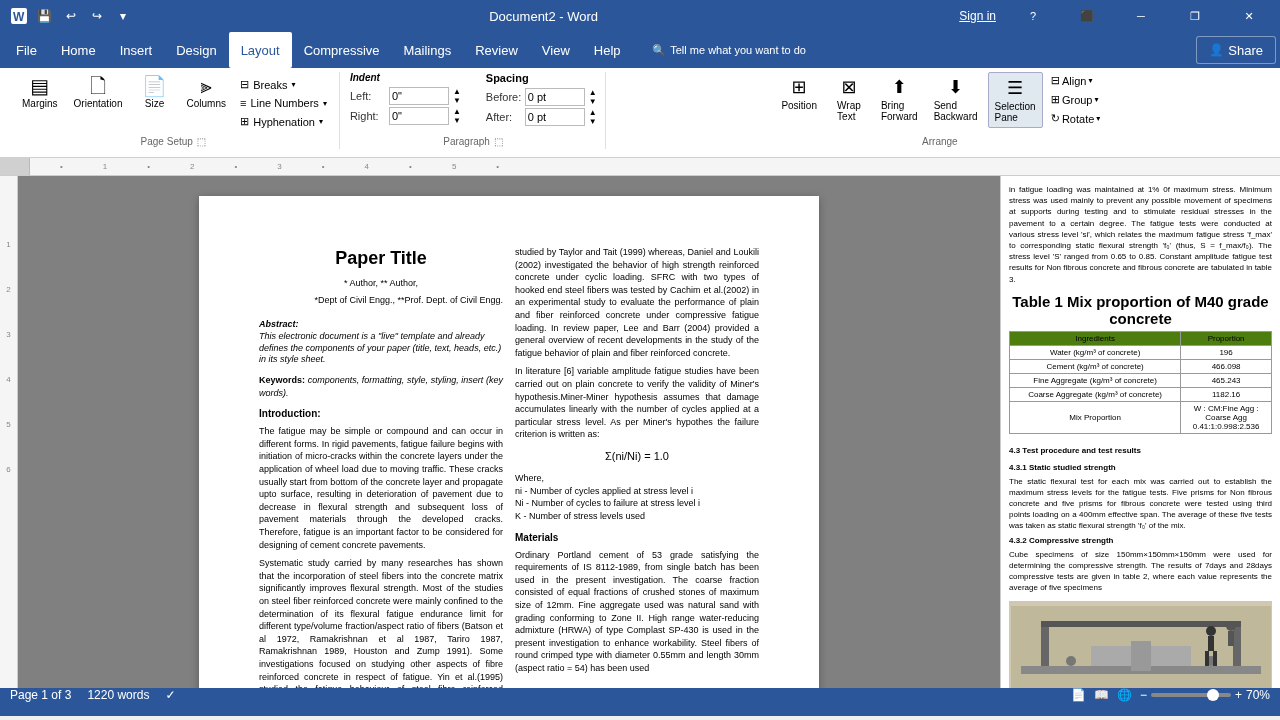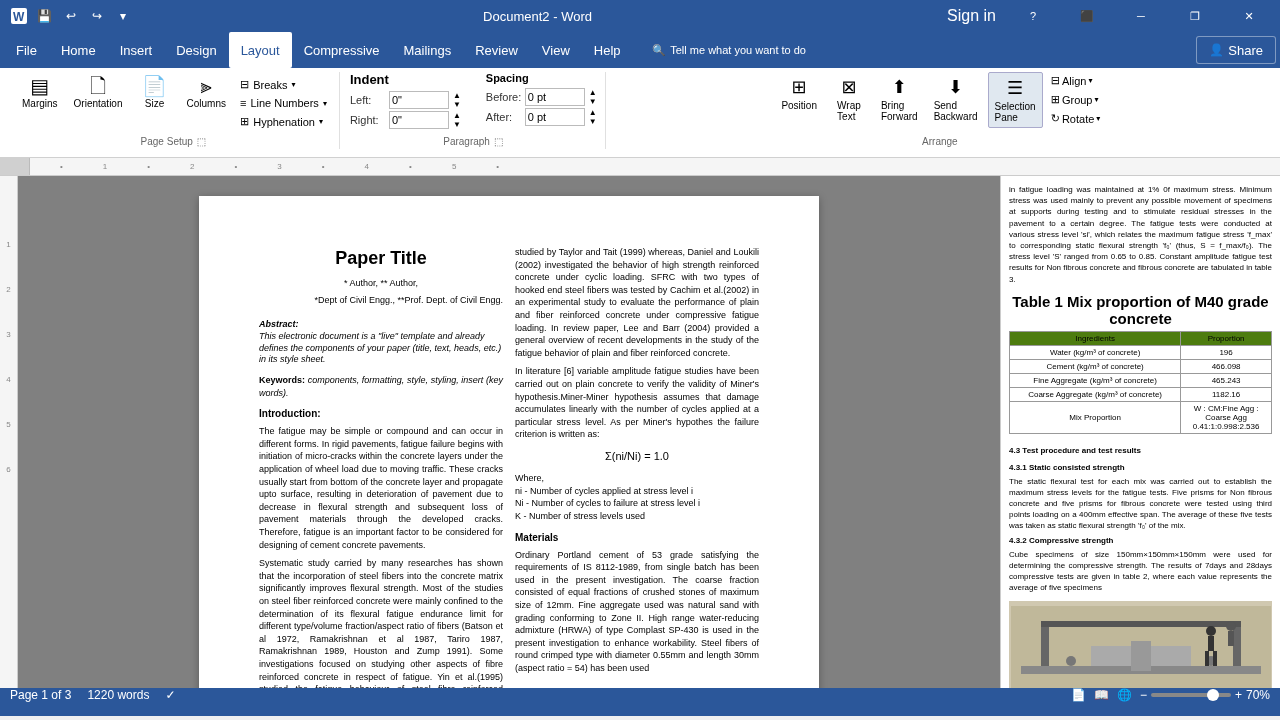--- a/index.html
+++ b/index.html
@@ -12,21 +12,21 @@
       height: 32px;
       display: flex;
       align-items: center;
       justify-content: space-between;
       padding: 0 8px;
       user-select: none;
     }
     .title-bar-left { display: flex; align-items: center; gap: 6px; }
     .title-bar-center { flex: 1; text-align: center; font-size: 13px; }
     .title-bar-right { display: flex; align-items: center; gap: 8px; }
-    .tb-btn { background: none; border: none; color: white; cursor: pointer; padding: 2px 6px; font-size: 16px; }
+    .tb-btn { background: none; border: none; color: white; cursor: pointer; padding: 2px 6px; font-size: 12px; text-decoration: underline; }
     .win-btn { width: 46px; height: 32px; display: inline-flex; align-items: center; justify-content: center; cursor: pointer; font-size: 11px; color: white; }
 
     
     .quick-access { display: flex; align-items: center; gap: 4px; }
     .qa-btn { width: 22px; height: 22px; display: inline-flex; align-items: center; justify-content: center; cursor: pointer; border-radius: 2px; }
 
     
     .menu-bar {
       background: #2b579a;
       height: 36px;
@@ -368,21 +368,21 @@
       </div>
       <div class="ribbon-group-label">
         <span>Page Setup</span>
         <span style="cursor:pointer;">⬚</span>
       </div>
     </div>
 
     <div class="ribbon-group">
       <div class="ribbon-group-content">
         <div class="indent-spacing">
-          <div style="font-size:13px; font-weight:bold; padding-bottom:2px;">Indent</div>
+          <div style="font-size:10px; font-weight:bold; padding-bottom:2px;font-style:italic;">Indent</div>
           <div class="indent-row">
             <span class="indent-label">Left:</span>
             <input class="ribbon-input" value="0&quot;" style="">
             <div style="display:flex;flex-direction:column;">
               <span class="spin-btn">▲</span>
               <span class="spin-btn">▼</span>
             </div>
           </div>
           <div class="indent-row">
             <span class="indent-label">Right:</span>
@@ -569,21 +569,21 @@
             <td>Mix Proportion</td>
             <td style="white-space:pre-line;">W : CM:Fine Agg :
 Coarse Agg
 0.41:1:0.998:2.536</td>
           </tr>
         </tbody>
       </table>
     </div>
 
     <div class="section-title" style="font-size:8px;">4.3 Test procedure and test results</div>
-    <div class="section-title" style="font-size:8px;">4.3.1 Static consisted strength</div>
+    <div class="section-title" style="font-size:8px;">4.3.1 Static studied strength</div>
     <div class="body-text" style="font-size:8px;">The static flexural test for each mix was carried out to establish the maximum stress levels for the fatigue tests. Five prisms for Non fibrous concrete and five prisms for fibrous concrete were tested using third points loading on a 400mm effective span. The average of these five tests was taken as static flexural strength 'f₀' of the mix.</div>
 
     <div class="section-title" style="font-size:8px; margin-top:4px;">4.3.2 Compressive strength</div>
     <div class="body-text" style="font-size:8px;">Cube specimens of size 150mm×150mm×150mm were used for determining the compressive strength. The results of 7days and 28days compressive tests are given in table 2, where each value represents the average of five specimens</div>
 
     <div class="figure-img">
       <svg width="260" height="90" viewBox="0 0 260 90" style="background:#c0b89a;">
 
         <rect x="10" y="60" width="240" height="8" fill="#888"></rect>
         <rect x="30" y="20" width="8" height="40" fill="#666"></rect>

